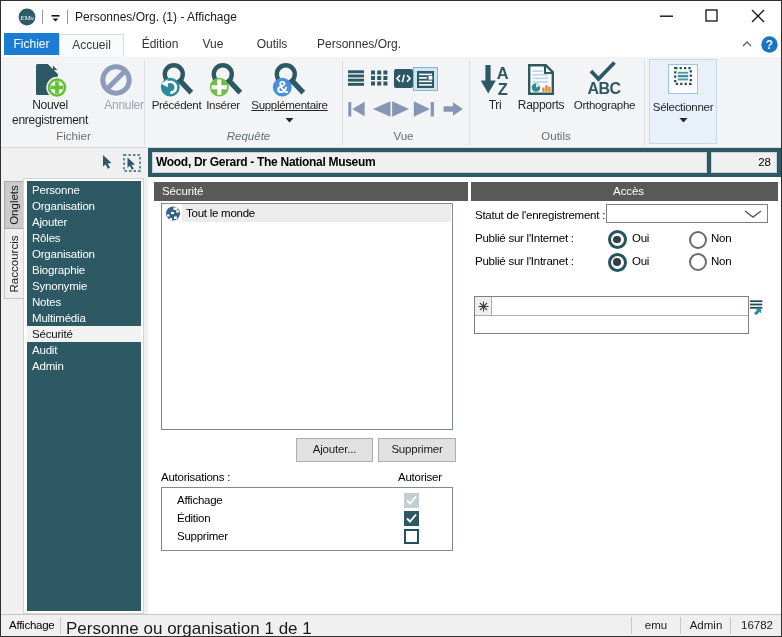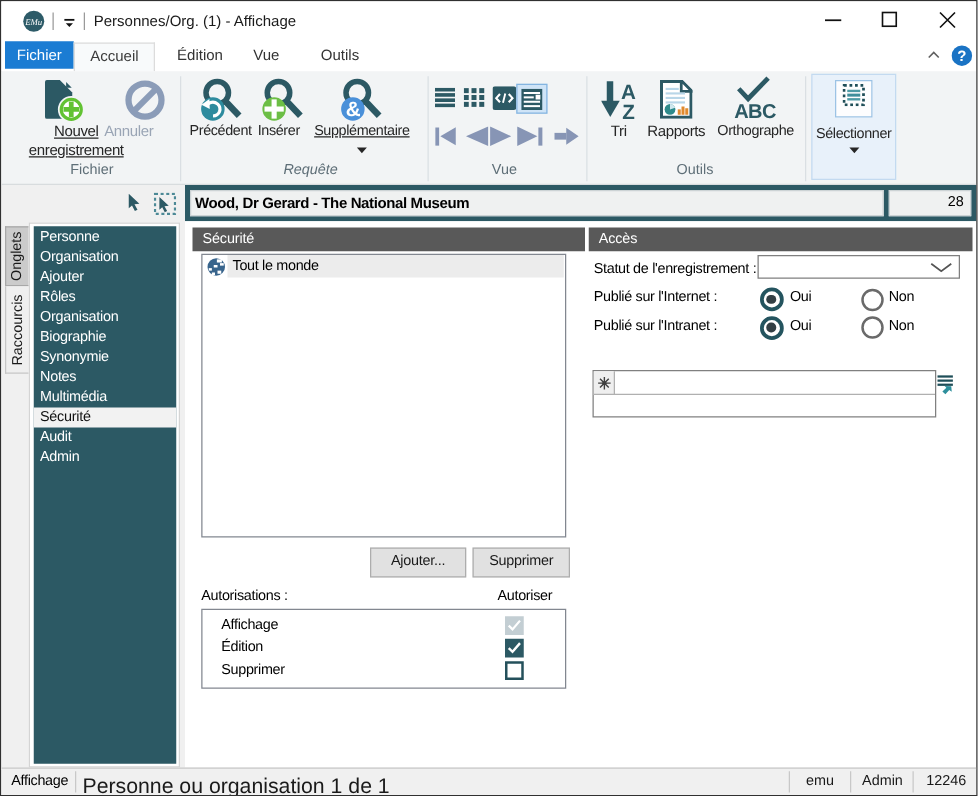--- a/index.html
+++ b/index.html
@@ -36,45 +36,46 @@
     <rect x="52" y="9" width="11" height="11" fill="none" stroke="#111" stroke-width="1.3"></rect>
     <path d="M98 9 L110 21 M110 9 L98 21" stroke="#111" stroke-width="1.3"></path>
   </svg>
 
   <div class="abs" style="left:0;top:31px;width:780px;height:25px;background:#fff;"></div>
   <div class="abs" style="left:3px;top:32px;width:55px;height:22px;background:#1b7cd3;color:#fff;text-align:center;line-height:22px;font-size:12px;">Fichier</div>
   <div class="abs" style="left:58px;top:33px;width:65px;height:23px;background:#f8fafb;border:1px solid #dcdcdc;border-bottom:none;color:#3b3b3b;text-align:center;line-height:21px;font-size:12px;box-sizing:border-box;">Accueil</div>
   <div class="abs" style="left:137px;top:32px;width:44px;height:24px;text-align:center;line-height:23px;font-size:12px;color:#333;">Édition</div>
   <div class="abs" style="left:198px;top:32px;width:28px;height:24px;text-align:center;line-height:23px;font-size:12px;color:#333;">Vue</div>
   <div class="abs" style="left:251px;top:32px;width:40px;height:24px;text-align:center;line-height:23px;font-size:12px;color:#333;">Outils</div>
+  <div class="abs" style="left:313px;top:32px;width:90px;height:24px;text-align:center;line-height:23px;font-size:12px;color:#333;">Personnes/Org.</div>
 
   <svg class="abs" style="left:740px;top:38px;" width="12" height="10" viewBox="0 0 12 10">
     <path d="M2 7 L6 3 L10 7" fill="none" stroke="#606060" stroke-width="1.3"></path>
   </svg>
   <svg class="abs" style="left:760px;top:35px;" width="17" height="17" viewBox="0 0 17 17">
     <circle cx="8.5" cy="8.5" r="8.2" fill="#1a73c4"></circle>
     <text x="8.5" y="13" font-size="12" font-weight="bold" fill="#fff" text-anchor="middle">?</text>
   </svg>
 
   <div class="abs" style="left:0;top:56px;width:780px;height:91px;background:#f2f4f5;border-bottom:1px solid #d8dcde;box-sizing:border-box;"></div>
 
   <svg class="abs" style="left:33px;top:61px;" width="36" height="38" viewBox="0 0 36 38">
     <path d="M2 3.5 Q2 2 3.5 2 L13.8 2 L23.8 12 L23.8 31.5 Q23.8 33 22.3 33 L3.5 33 Q2 33 2 31.5 Z" fill="#2c5964"></path>
     <polygon points="18.9,3.6 23.4,8.1 18.9,8.1" fill="#2c5964"></polygon>
     <circle cx="23" cy="25.5" r="9.9" fill="#ffffff" stroke="#f2f4f5" stroke-width="1.6"></circle>
     <circle cx="23" cy="25.5" r="8" fill="#fff" stroke="#62c233" stroke-width="2.6"></circle>
     <rect x="16.8" y="23.6" width="12.4" height="3.8" fill="#62c233"></rect>
     <rect x="21.1" y="19.3" width="3.8" height="12.4" fill="#62c233"></rect>
   </svg>
-  <div class="rlabel" style="left:14px;top:97px;width:92px;line-height:15px;text-decoration:underline;">Nouvel<br>enregistrement</div>
+  <div class="rlabel" style="left:3px;top:97px;width:92px;line-height:15px;">Nouvel<br>enregistrement</div>
   <svg class="abs" style="left:99px;top:63px;" width="32" height="32" viewBox="0 0 32 32">
     <circle cx="16" cy="16" r="13.2" fill="none" stroke="#8b9cb8" stroke-width="5"></circle>
     <line x1="25.5" y1="6.5" x2="6.5" y2="25.5" stroke="#8b9cb8" stroke-width="5"></line>
   </svg>
-  <div class="rlabel" style="left:72px;width:60px;color:#9aa5b5;text-align:center;">Annuler</div>
+  <div class="rlabel" style="left:93px;width:60px;color:#9aa5b5;text-align:center;">Annuler</div>
   <div class="glabel" style="left:30px;width:85px;">Fichier</div>
   <div class="sep" style="left:143px;"></div>
 
   <svg class="abs" style="left:155px;top:61px;" width="38" height="38" viewBox="0 0 38 38">
     <circle cx="17.8" cy="12.2" r="9" fill="none" stroke="#2c5964" stroke-width="4.4"></circle>
     <line x1="24.7" y1="19.4" x2="35.3" y2="30.6" stroke="#2c5964" stroke-width="5.2"></line>
     <circle cx="14.3" cy="25.2" r="9.4" fill="#2e8b9e"></circle>
     <path d="M10 21.3 Q14.5 18.2 18.2 21.3 Q20.8 23.8 19.6 27.3 Q18.3 30.6 14.4 30.8" fill="none" stroke="#fff" stroke-width="2.5"></path>
     <polygon points="5.2,21.8 11.5,17.2 11.8,25.2" fill="#fff"></polygon>
   </svg>
@@ -265,21 +266,21 @@
         <path d="M3 7.5 L6 10.5 L12 3.5" fill="none" stroke="#fff" stroke-width="1.8"></path>
       </svg>
   </div>
   <div class="abs" style="left:403px;top:510px;width:15px;height:15px;background:#2c5964;">
     <svg width="15" height="15" viewBox="0 0 15 15">
         <path d="M3 7.5 L6 10.5 L12 3.5" fill="none" stroke="#fff" stroke-width="1.9"></path>
       </svg>
   </div>
   <div class="abs" style="left:403px;top:528px;width:15px;height:15px;background:#fff;border:2.5px solid #24505b;box-sizing:border-box;"></div>
 
-  <div class="hdr" style="left:470px;top:181px;width:299px;">Accès</div>
+  <div class="hdr" style="left:470px;top:181px;width:299px;text-align:center;">Accès</div>
   <div class="lbl" style="left:474px;top:208px;">Statut de l'enregistrement :</div>
   <div class="abs" style="left:605px;top:203px;width:162px;height:19px;background:#fff;border:1px solid #7f7f7f;box-sizing:border-box;"></div>
   <svg class="abs" style="left:743px;top:209px;" width="18" height="8" viewBox="0 0 18 8">
       <path d="M1 1 L9 7 L17 1" fill="none" stroke="#555" stroke-width="1.4"></path>
     </svg>
 
   <div class="lbl" style="left:474px;top:231px;">Publié sur l'Internet :</div>
   <div class="abs" style="left:606.5px;top:229px;width:19px;height:19px;border:3px solid #24545f;border-radius:50%;box-sizing:border-box;background:#fff;">
     <div style="position:absolute;left:2.7px;top:2.7px;width:7.6px;height:7.6px;border-radius:50%;background:#333f44;"></div>
   </div>
@@ -316,14 +317,14 @@
 
   <div class="abs" style="left:0;top:613px;width:780px;height:22px;background:#f0f0f0;border-top:1px solid #c8c8c8;box-sizing:border-box;"></div>
   <div class="lbl" style="left:8px;top:618px;">Affichage</div>
   <div class="abs" style="left:59px;top:616px;width:1px;height:17px;background:#c8c8c8;"></div>
   <div class="abs" style="left:65px;top:618px;font-size:17px;">Personne ou organisation 1 de 1</div>
   <div class="abs" style="left:630px;top:616px;width:1px;height:17px;background:#c8c8c8;"></div>
   <div class="abs" style="left:638px;top:618px;width:34px;text-align:center;font-size:11.5px;">emu</div>
   <div class="abs" style="left:679px;top:616px;width:1px;height:17px;background:#c8c8c8;"></div>
   <div class="abs" style="left:686px;top:618px;width:38px;text-align:center;font-size:11.5px;">Admin</div>
   <div class="abs" style="left:729px;top:616px;width:1px;height:17px;background:#c8c8c8;"></div>
-  <div class="abs" style="left:736px;top:618px;width:40px;text-align:center;font-size:11.5px;">12246</div>
+  <div class="abs" style="left:736px;top:618px;width:40px;text-align:center;font-size:11.5px;">16782</div>
 </div>
 
 </body></html>

